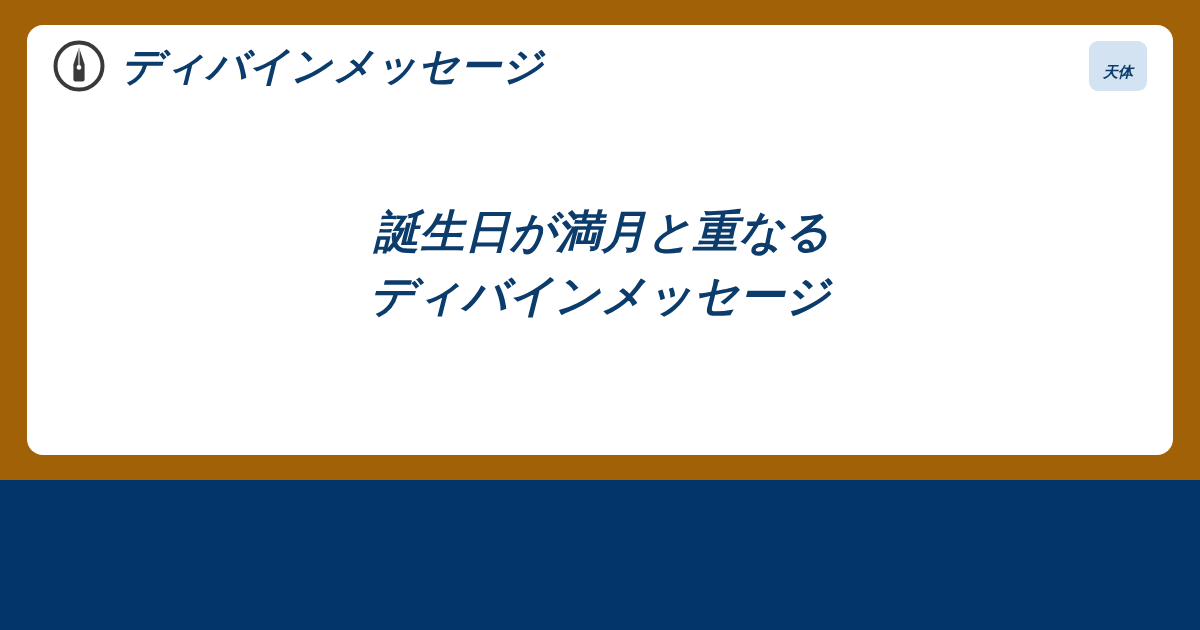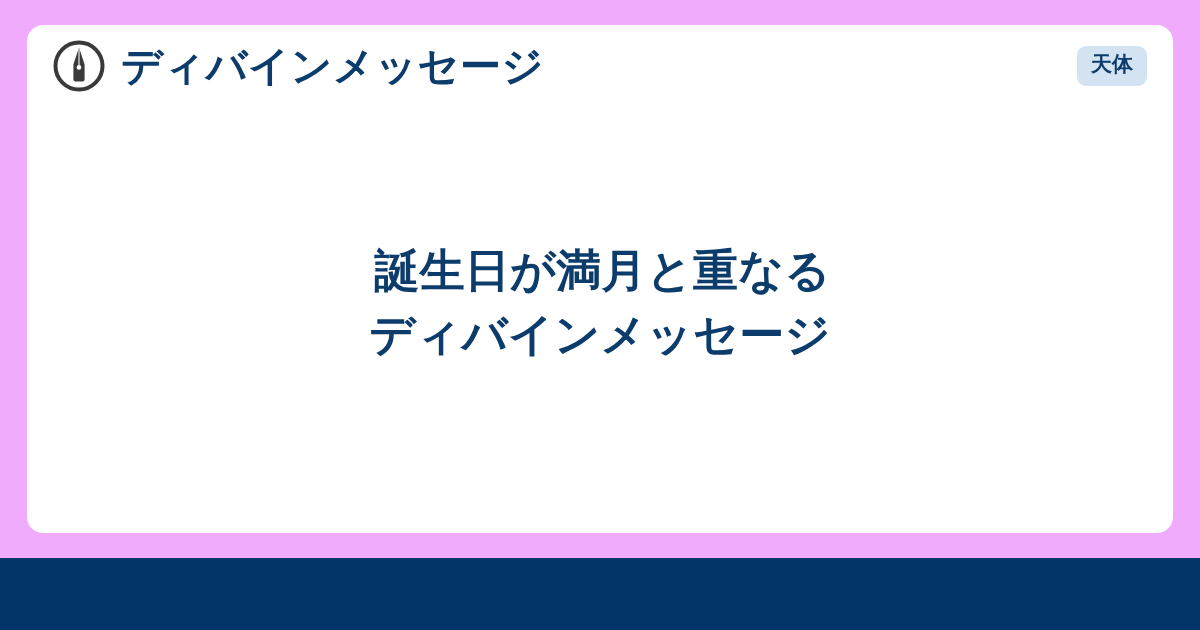--- a/index.html
+++ b/index.html
@@ -13,24 +13,25 @@
 
   body {
     background: #03346A;
     font-family: "Liberation Sans", "DejaVu Sans", sans-serif;
     -webkit-font-smoothing: antialiased;
   }
 
   
   .og-frame {
     width: 1200px;
-    height: 558px;
-    background: #f0abfc;
+    height: 480px;
+    background: #a16207;
     padding: 25px 27px;
     display: block;
+    font-style: italic;
   }
 
   .card {
     width: 100%;
     height: 100%;
     background: #FFFFFF;
     border-radius: 16px;
     position: relative;
     display: flex;
     flex-direction: column;
@@ -68,24 +69,24 @@
     white-space: nowrap;
     line-height: 1;
   }
 
   .header-spacer { flex: 1 1 auto; }
 
   .category-badge {
     flex: 0 0 auto;
     background: #D4E3F1;
     color: #0B3C6B;
-    font-size: 21px;
+    font-size: 15px;
     font-weight: 700;
     line-height: 1;
-    padding: 7px 14px 12px;
+    padding: 23px 14px 12px;
     border-radius: 9px;
     white-space: nowrap;
     margin-left: 12px;
   }
 
   
   .card-body {
     flex: 1 1 auto;
     display: flex;
     align-items: center;

